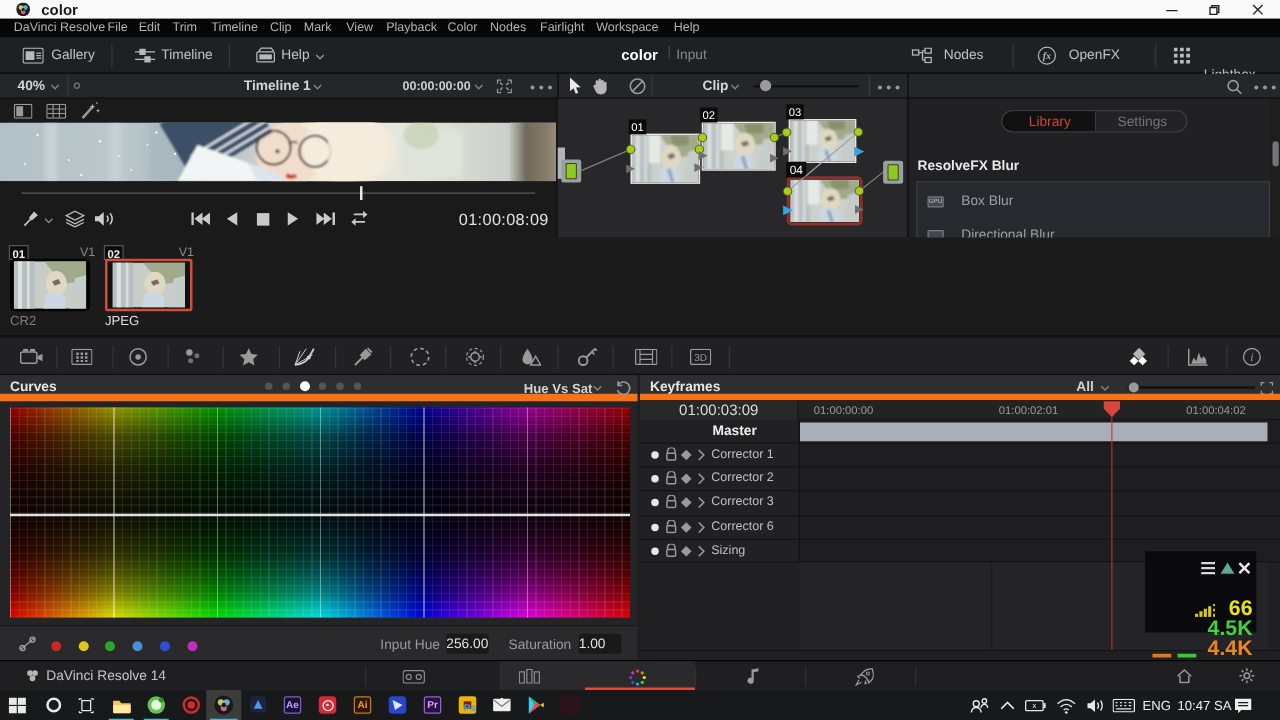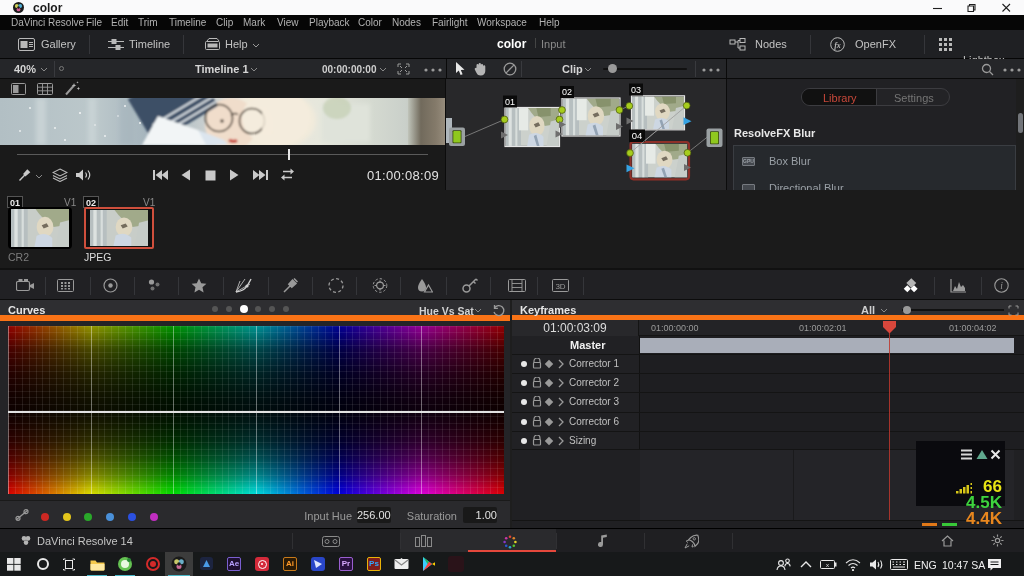--- a/index.html
+++ b/index.html
@@ -577,21 +577,21 @@
     </svg>
     <span class="abs" style="left:41px;top:12px;width:8px;height:8px;border-radius:50%;background:#cc2823"></span>
     <span class="abs" style="left:63px;top:12px;width:8px;height:8px;border-radius:50%;background:#e3c51c"></span>
     <span class="abs" style="left:84px;top:12px;width:8px;height:8px;border-radius:50%;background:#2aa82a"></span>
     <span class="abs" style="left:106px;top:12px;width:8px;height:8px;border-radius:50%;background:#4a90d9"></span>
     <span class="abs" style="left:128px;top:12px;width:8px;height:8px;border-radius:50%;background:#2b50e0"></span>
     <span class="abs" style="left:150px;top:12px;width:8px;height:8px;border-radius:50%;background:#c02ec0"></span>
     <span class="abs" style="left:295px;top:9px;width:57px;text-align:right;color:#9a9a9a;font-size:11px">Input Hue</span>
     <div class="abs" style="left:357px;top:6px;width:34px;height:16px;background:#191919;border-radius:2px;color:#e2e2e2;font-size:11px;text-align:left;line-height:16px">256.00</div>
     <span class="abs" style="left:400px;top:9px;width:57px;text-align:right;color:#9a9a9a;font-size:11px">Saturation</span>
-    <div class="abs" style="left:463px;top:6px;width:34px;height:16px;background:#191919;border-radius:2px;color:#e2e2e2;font-size:11px;text-align:right;line-height:16px">1.00</div>
+    <div class="abs" style="left:463px;top:6px;width:34px;height:16px;background:#191919;border-radius:2px;color:#e2e2e2;font-size:11px;text-align:left;line-height:16px">1.00</div>
   </div>
 </div>
 <div class="abs" id="keyframes">
   <div class="abs hdr" style="left:0;top:0;width:605px">
     <span class="abs" style="left:8px;top:4px">Keyframes</span>
     <span class="abs" style="left:349px;top:4px;color:#cfcfcf">All</span>
     <svg class="abs" style="left:368px;top:8px" width="8" height="5" viewBox="0 0 8 5">
           <path d="M1 1l3 3 3-3" stroke="#888" fill="none"></path>
         </svg>
     <div class="abs" style="left:390px;top:9px;width:102px;height:2px;background:#111"></div>
@@ -820,21 +820,21 @@
     <div class="abs" style="left:2.5px;top:2.5px;width:9px;height:9px;border:1.5px solid #fff;border-radius:50%;box-sizing:border-box"></div>
     <div class="abs" style="left:6px;top:6px;width:2px;height:2px;background:#fff;border-radius:50%"></div>
   </div>
   <div class="abs tki" style="left:283px;background:#2a1a05;border:1px solid #c87a1a;color:#ff9a2a">Ai</div>
   <div class="abs" style="left:311px;top:5px;width:14px;height:14px;border-radius:3px;background:#2946c8">
     <svg class="abs" style="left:2px;top:2px" width="10" height="10" viewBox="0 0 10 10">
           <path d="M1 1 L9 5 L3 9 Z" fill="#dfe8ff"></path>
         </svg>
   </div>
   <div class="abs tki" style="left:339px;background:#2a1040;border:1px solid #9a5fd0;color:#d8a8ff">Pr</div>
-  <div class="abs tki" style="left:367px;background:#7f1d1d;border:1px solid #eab308;color:#31a8ff">Ps</div>
+  <div class="abs tki" style="left:367px;background:#7f1d1d;border:4px solid #eab308;color:#31a8ff">Ps</div>
   <svg class="abs" style="left:394px;top:6px" width="15" height="12" viewBox="0 0 15 12">
     <rect x="0.5" y="1" width="14" height="10" rx="1" fill="#f0f0f0"></rect>
     <path d="M1 2 L7.5 7 L14 2" fill="none" stroke="#888" stroke-width="1.2"></path>
     <path d="M7.5 0 L10.5 2.5 H4.5 Z" fill="#f0f0f0"></path>
   </svg>
   <svg class="abs" style="left:422px;top:5px" width="14" height="14" viewBox="0 0 14 14">
     <path d="M1 0 L10 7 L1 14 Z" fill="#3bccff"></path>
     <path d="M1 0 L10 7 L7 9.3 Z" fill="#20b868"></path>
     <path d="M10 7 L13 5.2 L13 8.8 Z" fill="#ffd000"></path>
     <path d="M1 14 L10 7 L7 4.7 Z" fill="#ff4040"></path>

